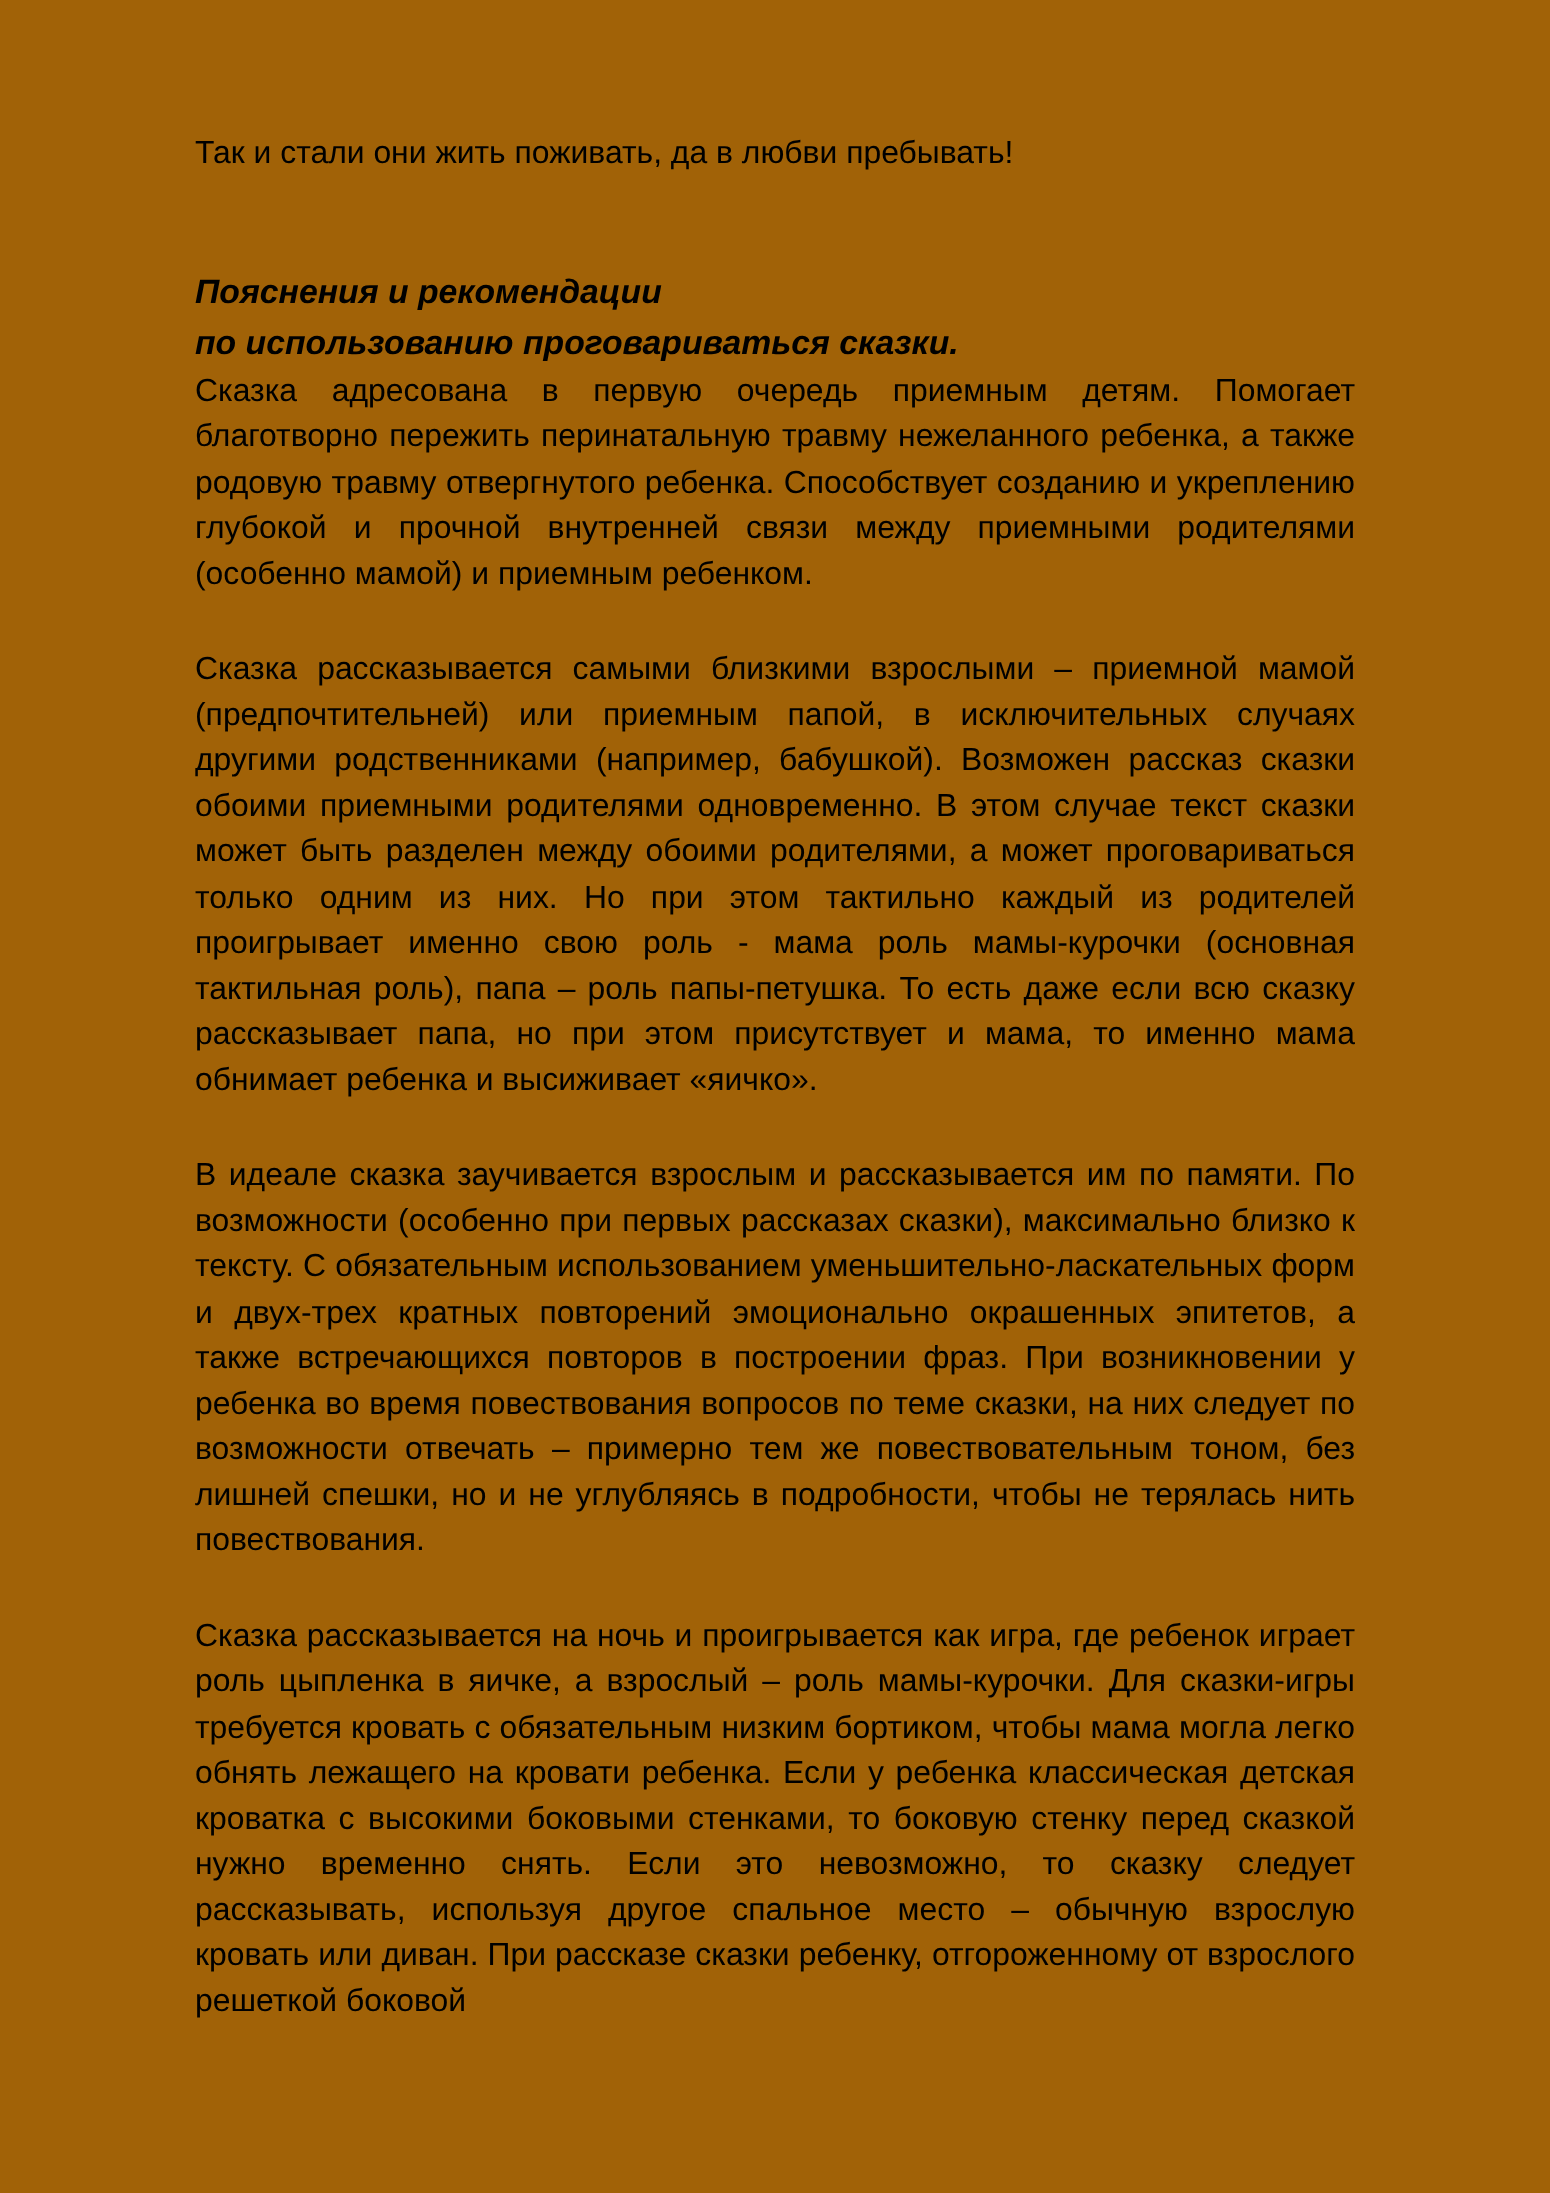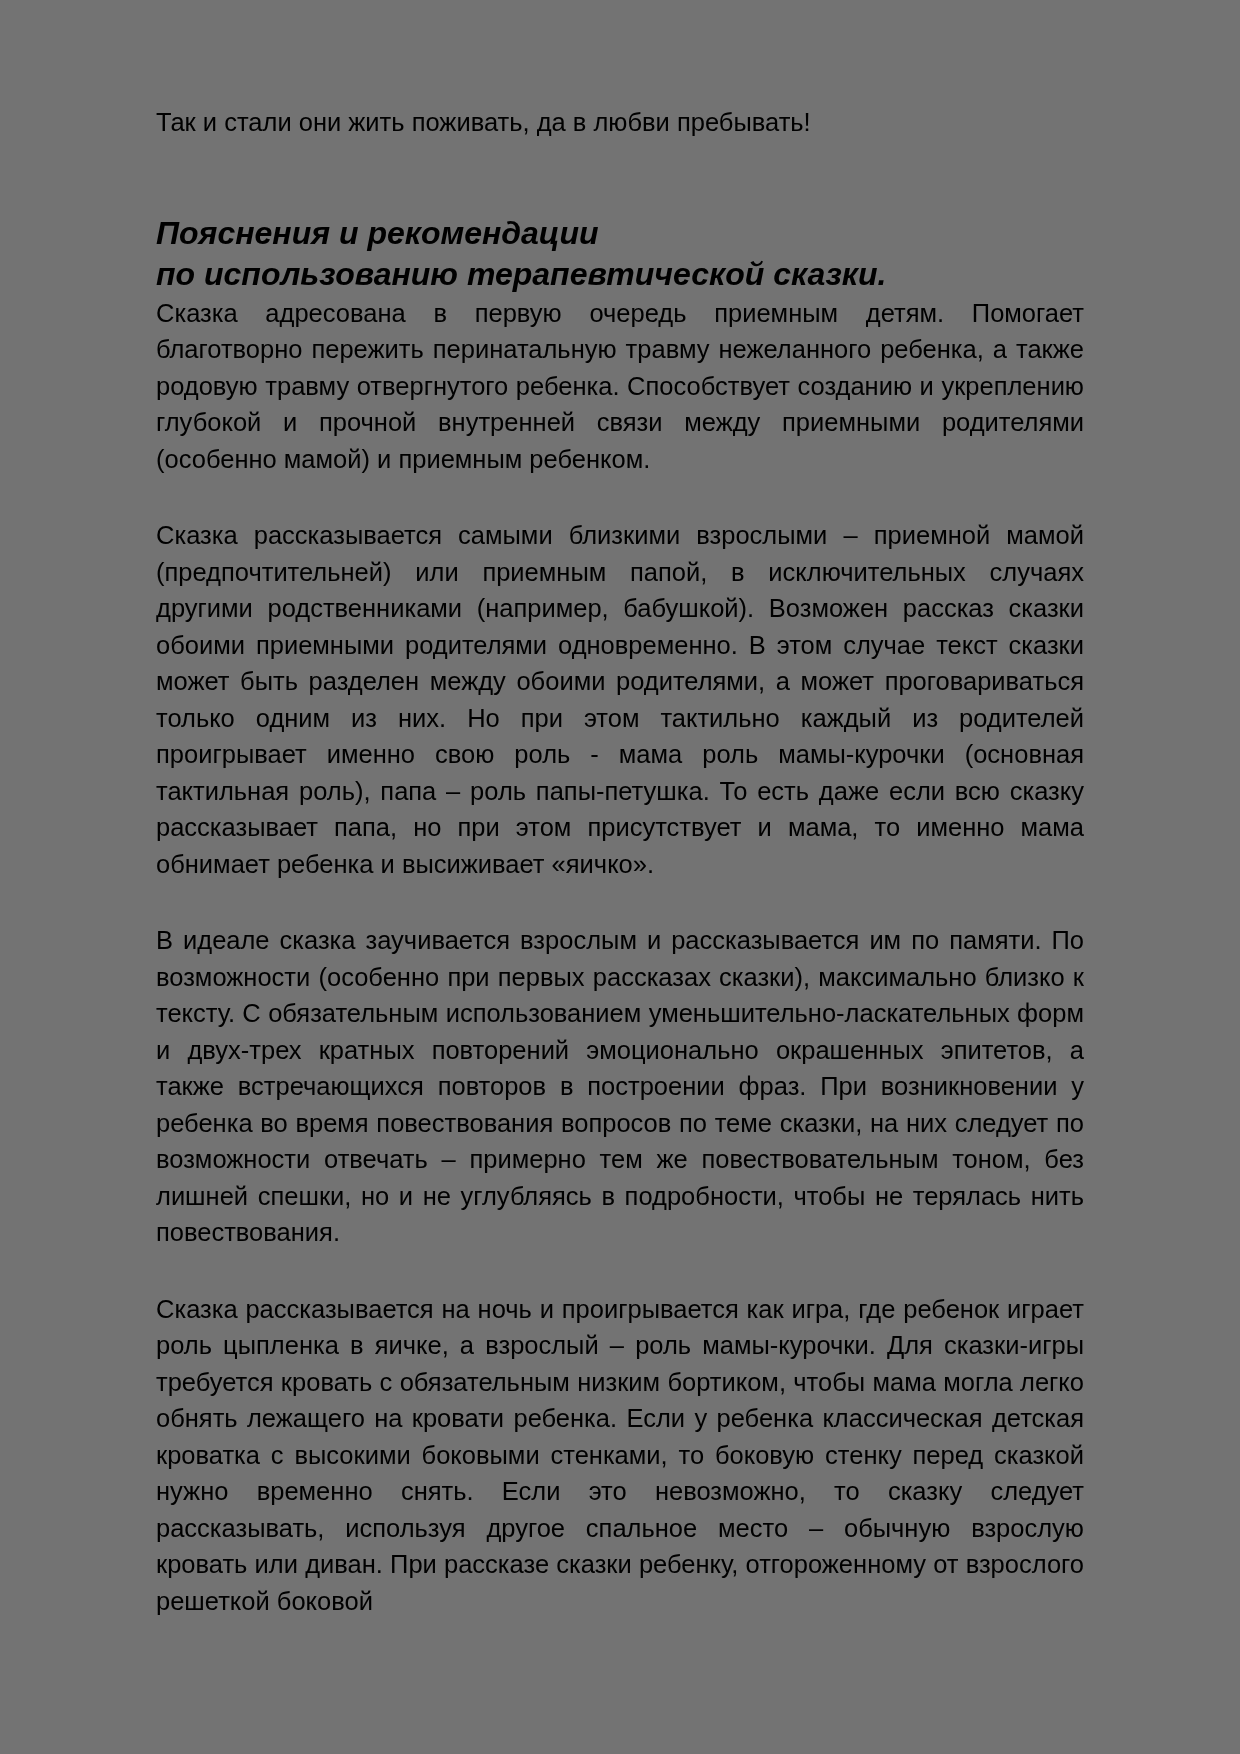--- a/index.html
+++ b/index.html
@@ -7,21 +7,21 @@
     margin: 0;
     padding: 0;
     background: #ffffff;
   }
 
   .page {
     position: relative;
     width: 1240px;
     height: 1754px;
     margin: 0 auto;
-    background: #737373;
+    background: #a16207;
     box-sizing: border-box;
     padding: 0;
     overflow: hidden;
   }
 
   .page-body {
     position: absolute;
     left: 156px;
     top: 104px;
     width: 928px;
@@ -45,21 +45,21 @@
   }
 
   .heading-block {
     margin: 72px 0 0 0;
   }
 
   .heading-line {
     font-family: "Liberation Sans Narrow", "Liberation Sans", "DejaVu Sans", sans-serif;
     font-weight: bold;
     font-style: italic;
-    font-size: 32px;
+    font-size: 27px;
     line-height: 41px;
     color: #000000;
     text-align: left;
     white-space: nowrap;
   }
 
   .body-para {
     margin: 0;
     padding: 0;
   }
@@ -74,21 +74,21 @@
 </head>
 <body>
 
 <div class="page">
   <div class="page-body">
 
     <div class="doc-text closing-line">Так и стали они жить поживать, да в любви пребывать!</div>
 
     <div class="heading-block">
       <div class="heading-line">Пояснения и рекомендации</div>
-      <div class="heading-line">по использованию терапевтической сказки.</div>
+      <div class="heading-line">по использованию проговариваться сказки.</div>
     </div>
 
     <p class="doc-text body-para para-gap-first">Сказка адресована в первую очередь приемным детям. Помогает благотворно пережить перинатальную травму нежеланного ребенка, а также родовую травму отвергнутого ребенка. Способствует созданию и укреплению глубокой и прочной внутренней связи между приемными родителями (особенно мамой) и приемным ребенком.</p>
 
     <p class="doc-text body-para para-gap-lg">Сказка рассказывается самыми близкими взрослыми – приемной мамой (предпочтительней) или приемным папой, в исключительных случаях другими родственниками (например, бабушкой). Возможен рассказ сказки обоими приемными родителями одновременно. В этом случае текст сказки может быть разделен между обоими родителями, а может проговариваться только одним из них. Но при этом тактильно каждый из родителей проигрывает именно свою роль - мама роль мамы-курочки (основная тактильная роль), папа – роль папы-петушка. То есть даже если всю сказку рассказывает папа, но при этом присутствует и мама, то именно мама обнимает ребенка и высиживает «яичко».</p>
 
     <p class="doc-text body-para para-gap-lg">В идеале сказка заучивается взрослым и рассказывается им по памяти. По возможности (особенно при первых рассказах сказки), максимально близко к тексту. С обязательным использованием уменьшительно-ласкательных форм и двух-трех кратных повторений эмоционально окрашенных эпитетов, а также встречающихся повторов в построении фраз. При возникновении у ребенка во время повествования вопросов по теме сказки, на них следует по возможности отвечать – примерно тем же повествовательным тоном, без лишней спешки, но и не углубляясь в подробности, чтобы не терялась нить повествования.</p>
 
     <p class="doc-text body-para para-gap-lg">Сказка рассказывается на ночь и проигрывается как игра, где ребенок играет роль цыпленка в яичке, а взрослый – роль мамы-курочки. Для сказки-игры требуется кровать с обязательным низким бортиком, чтобы мама могла легко обнять лежащего на кровати ребенка. Если у ребенка классическая детская кроватка с высокими боковыми стенками, то боковую стенку перед сказкой нужно временно снять. Если это невозможно, то сказку следует рассказывать, используя другое спальное место – обычную взрослую кровать или диван. При рассказе сказки ребенку, отгороженному от взрослого решеткой боковой</p>
 

